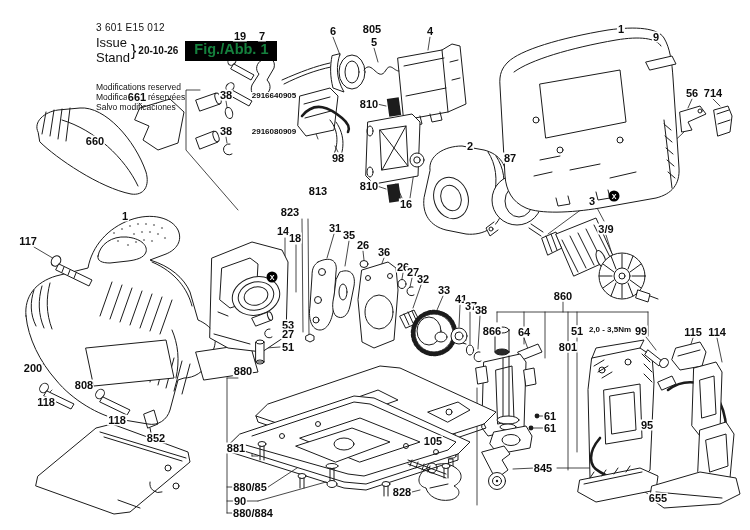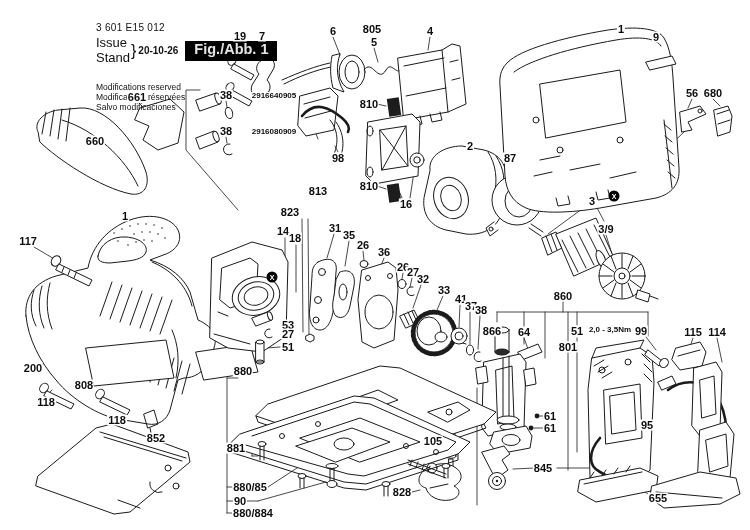--- a/index.html
+++ b/index.html
@@ -11,21 +11,21 @@
           color:#0d0d0d;background:#fff;padding:0 1px;line-height:1;white-space:nowrap;}
   .plabel.small{font-size:8px;}
   .xmarker{position:absolute;transform:translate(-50%,-50%);width:11px;height:11px;background:#000;color:#fff;
            border-radius:50%;font:bold 7px "Liberation Sans",sans-serif;display:flex;align-items:center;justify-content:center;}
   #titleblock{position:absolute;left:96px;top:22px;z-index:3;}
   .pn{font-size:10px;letter-spacing:.3px;}
   .issue-row{display:flex;align-items:center;margin-top:3px;}
   .issue-col{font-size:13px;line-height:1.15;}
   .brace{font-size:16px;font-weight:400;margin:0 2px 0 1px;}
   .date{font-size:10px;font-weight:bold;margin-right:7px;}
-  .figbox{background:#000;color:#e5e5e5;font-size:14.5px;font-weight:bold;padding:1px 9px 3px 9px;line-height:1.1;}
+  .figbox{background:#000;color:#15803d;font-size:14.5px;font-weight:bold;padding:1px 9px 3px 9px;line-height:1.1;}
   .mods{margin-top:16px;font-size:8.5px;line-height:1.2;}
 </style>
 </head>
 <body>
 
 <div id="page">
 
   <div id="titleblock">
     <div class="pn">3 601 E15 012</div>
     <div class="issue-row">
@@ -519,21 +519,21 @@
   <div id="label-layer">
       <span class="plabel" style="left: 240px; top: 36px;">19</span>
       <span class="plabel" style="left: 262px; top: 36px;">7</span>
       <span class="plabel" style="left: 333px; top: 31px;">6</span>
       <span class="plabel" style="left: 372px; top: 29px;">805</span>
       <span class="plabel" style="left: 374px; top: 42px;">5</span>
       <span class="plabel" style="left: 430px; top: 31px;">4</span>
       <span class="plabel" style="left: 621px; top: 29px;">1</span>
       <span class="plabel" style="left: 656px; top: 37px;">9</span>
       <span class="plabel" style="left: 692px; top: 93px;">56</span>
-      <span class="plabel" style="left: 713px; top: 93px;">680</span>
+      <span class="plabel" style="left: 713px; top: 93px;">714</span>
       <span class="plabel" style="left: 137px; top: 97px;">661</span>
       <span class="plabel" style="left: 95px; top: 141px;">660</span>
       <span class="plabel" style="left: 226px; top: 95px;">38</span>
       <span class="plabel small" style="left: 274px; top: 96px;">2916640905</span>
       <span class="plabel" style="left: 226px; top: 131px;">38</span>
       <span class="plabel small" style="left: 274px; top: 132px;">2916080909</span>
       <span class="plabel" style="left: 318px; top: 145px; margin-top: 46px;">813</span>
       <span class="plabel" style="left: 338px; top: 158px;">98</span>
       <span class="plabel" style="left: 369px; top: 104px;">810</span>
       <span class="plabel" style="left: 369px; top: 186px;">810</span>

